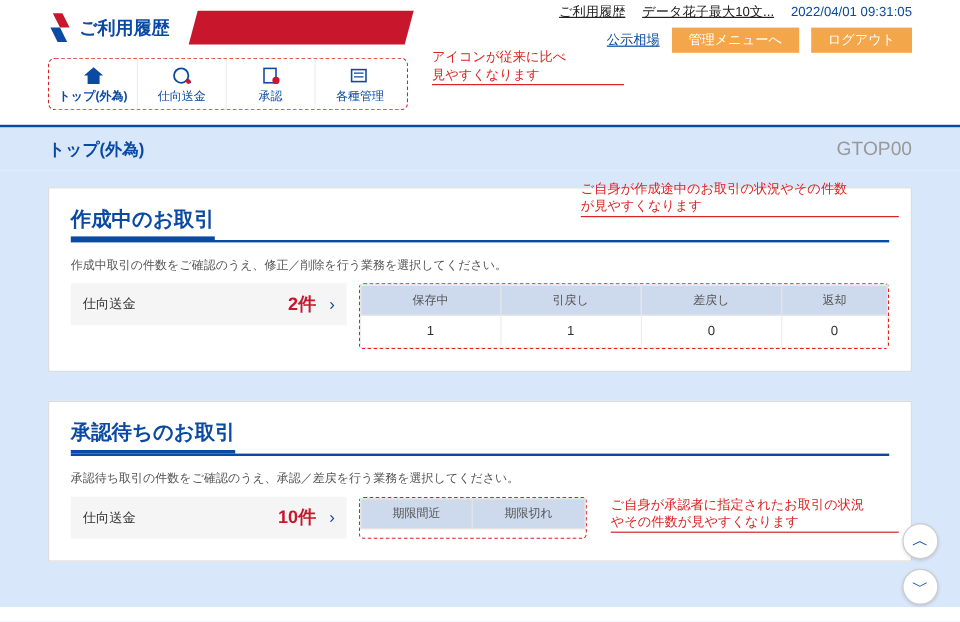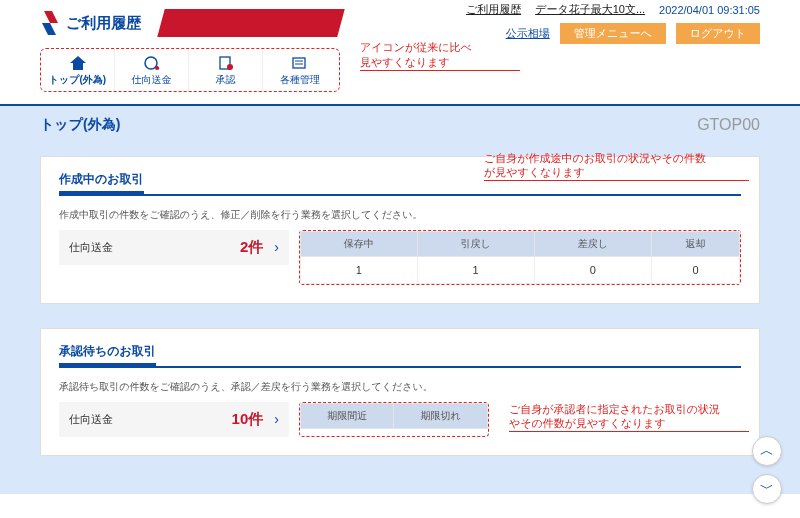--- a/index.html
+++ b/index.html
@@ -24,21 +24,21 @@
   .nav-item .ico { display:block; margin:0 auto 2px auto; width:18px; height:16px; }
   .nav-item .lbl { font-size:10px; color:#0b4aa2; }
   .nav-item.active .lbl { color:#0b4aa2; font-weight:bold; }
   .annot { color:#d22; font-size:11px; }
   .annot1 { position:absolute; left:360px; top:-8px; border-bottom:1px solid #d22; width:160px; }
   .blue-strip { background:#d9e7fb; padding:10px 40px 8px 40px; margin-top:12px; border-top:2px solid #0b4aa2; display:flex; justify-content:space-between; align-items:center; }
   .page-title { color:#0b4aa2; font-size:14px; font-weight:bold; }
   .page-code { color:#999; font-size:16px; }
   .content { padding:14px 40px; background:#d9e7fb; }
   .card { background:#fff; border:1px solid #ddd; padding:14px 18px 18px 18px; margin-bottom:24px; position:relative; }
-  .card h3 { color:#0b4aa2; font-size:12px; font-weight:bold; border-bottom:3px solid #0b4aa2; display:inline-block; padding-bottom:3px; margin-bottom:2px; }
+  .card h3 { color:#0b4aa2; font-size:17px; font-weight:bold; border-bottom:3px solid #0b4aa2; display:inline-block; padding-bottom:3px; margin-bottom:2px; }
   .card .hr { border-bottom:2px solid #0b4aa2; margin-bottom:12px; margin-top:-2px; }
   .desc { font-size:10px; color:#555; margin-bottom:8px; }
   .row-block { display:flex; align-items:stretch; }
   .left-row { flex:0 0 230px; }
   .row-item { background:#f5f5f5; padding:8px 10px; display:flex; align-items:center; justify-content:space-between; }
   .row-label { color:#333; font-size:11px; }
   .row-count { color:#c8172c; font-weight:bold; font-size:15px; }
   .row-arrow { color:#0b4aa2; font-size:14px; margin-left:8px; }
   .table-wrap { flex:1; margin-left:10px; border:1.5px dashed #d22; border-radius:4px; }
   .tbl { width:100%; border-collapse:collapse; }

